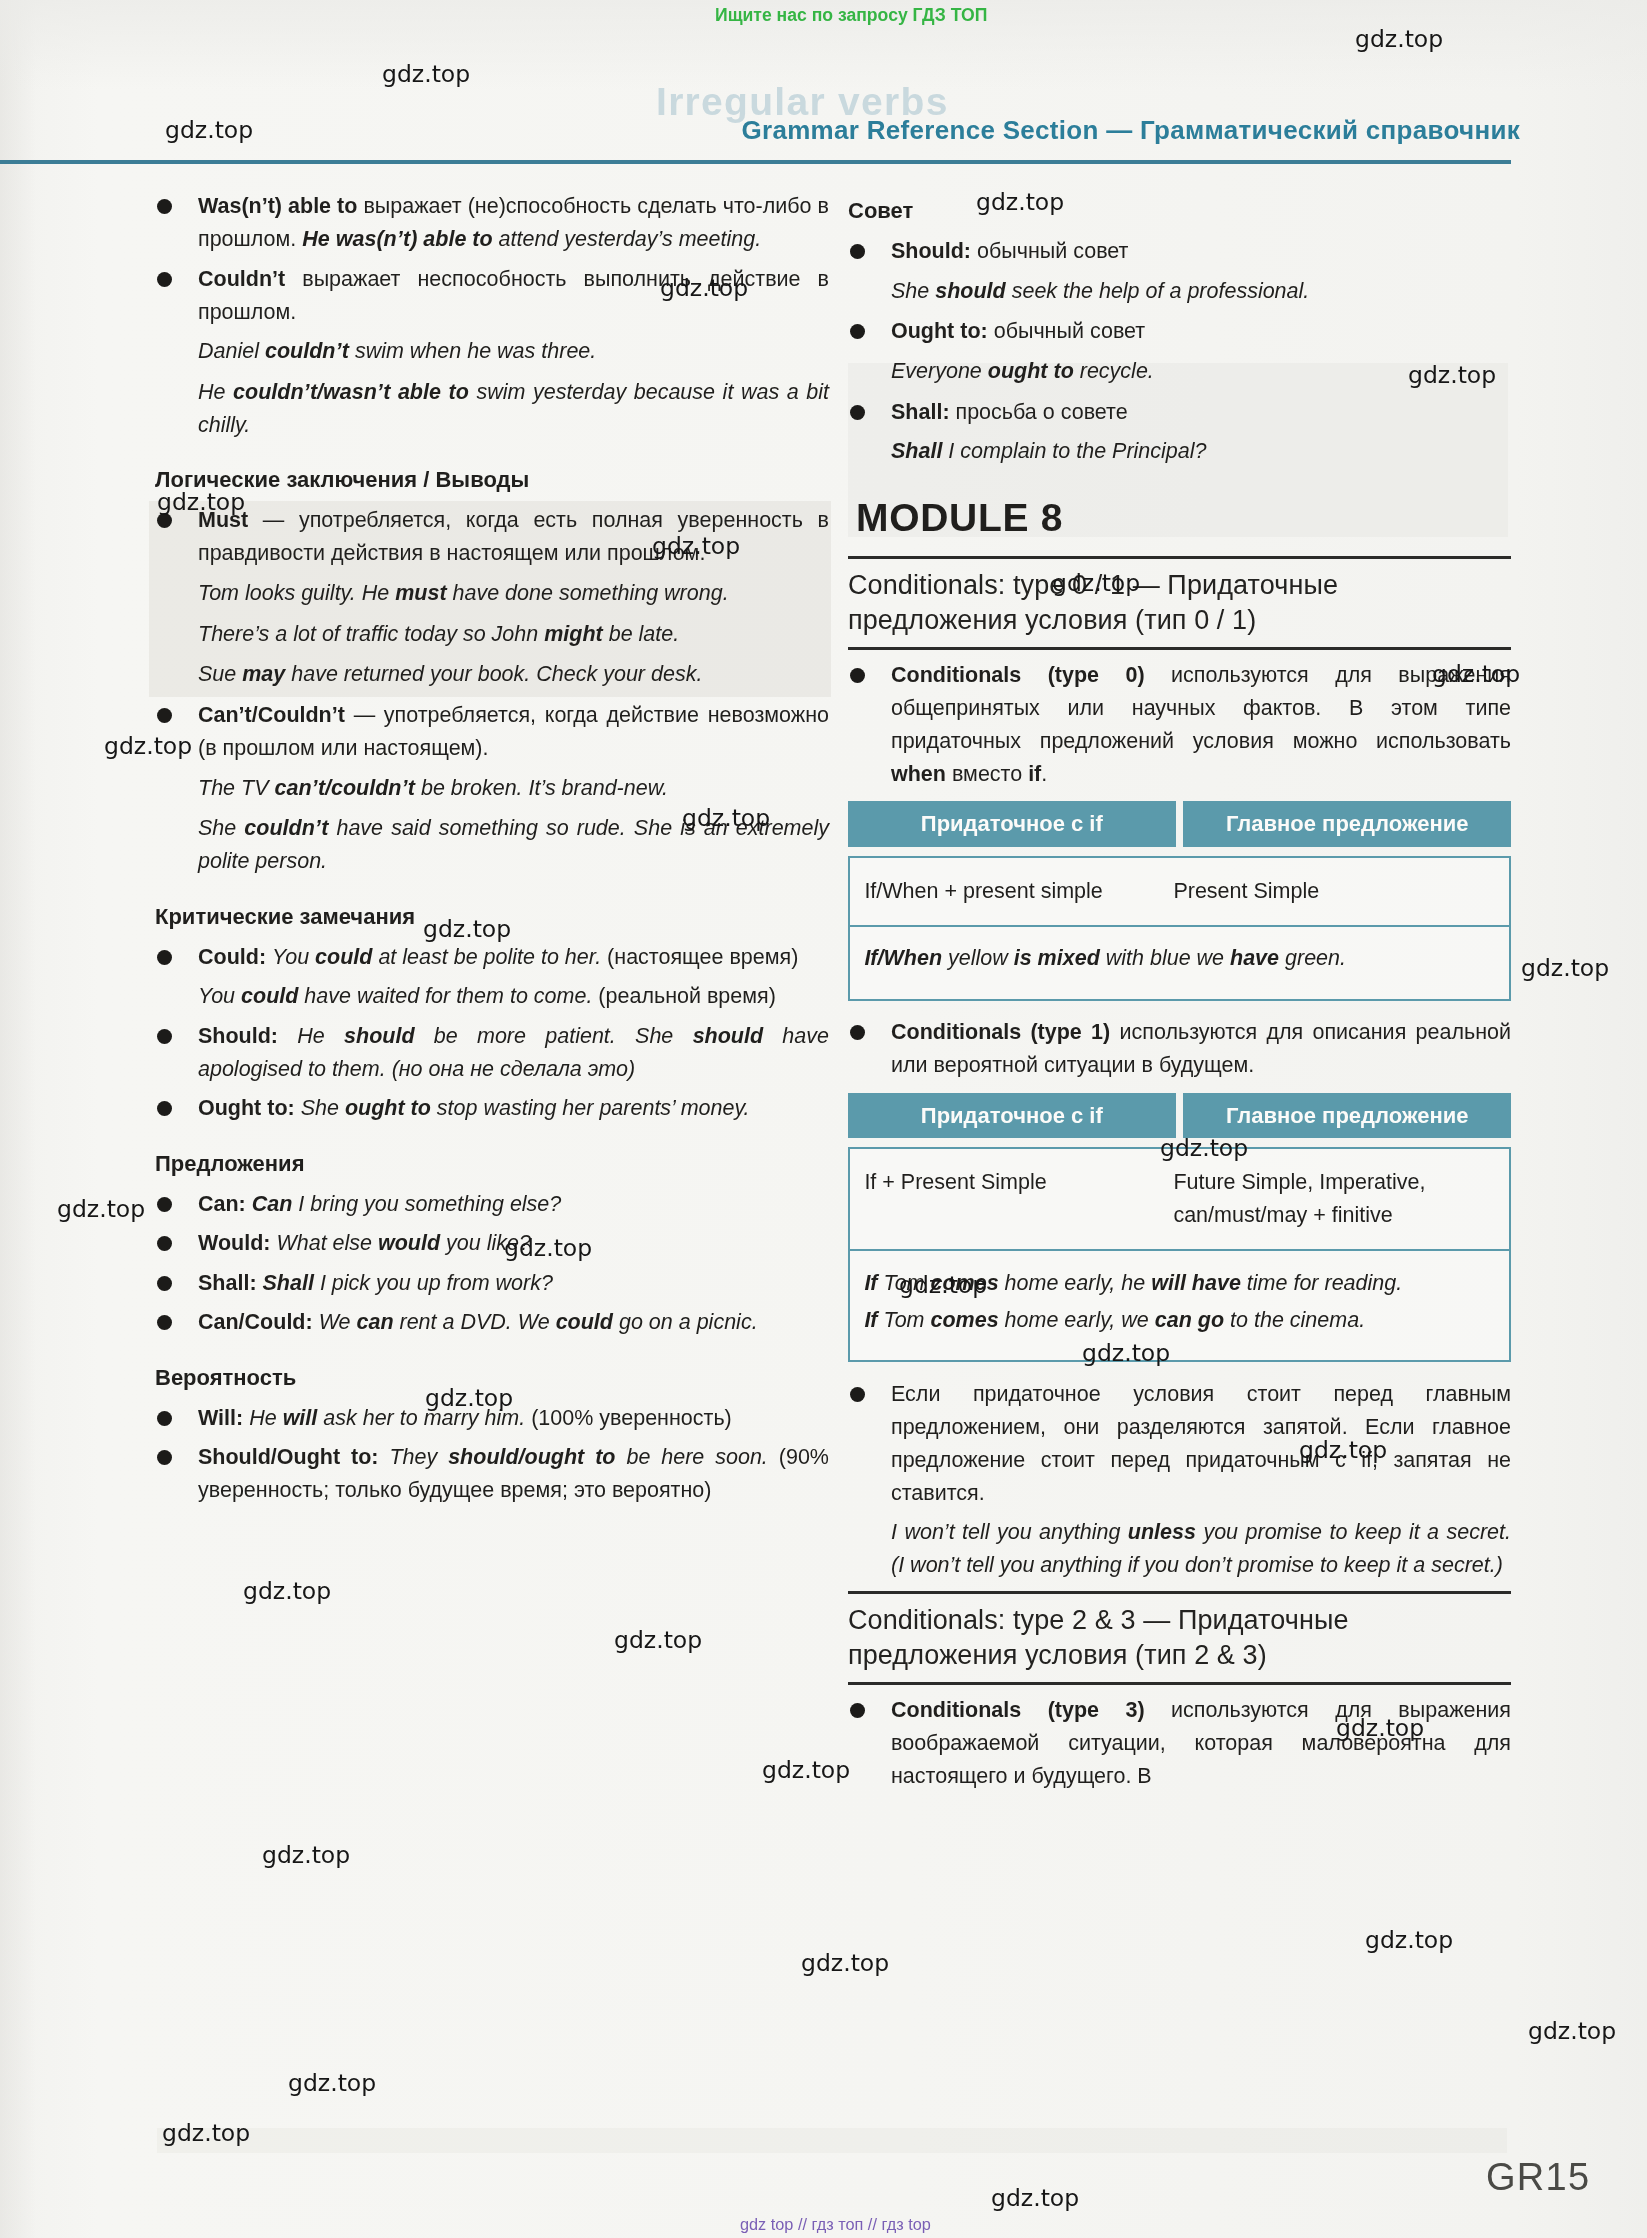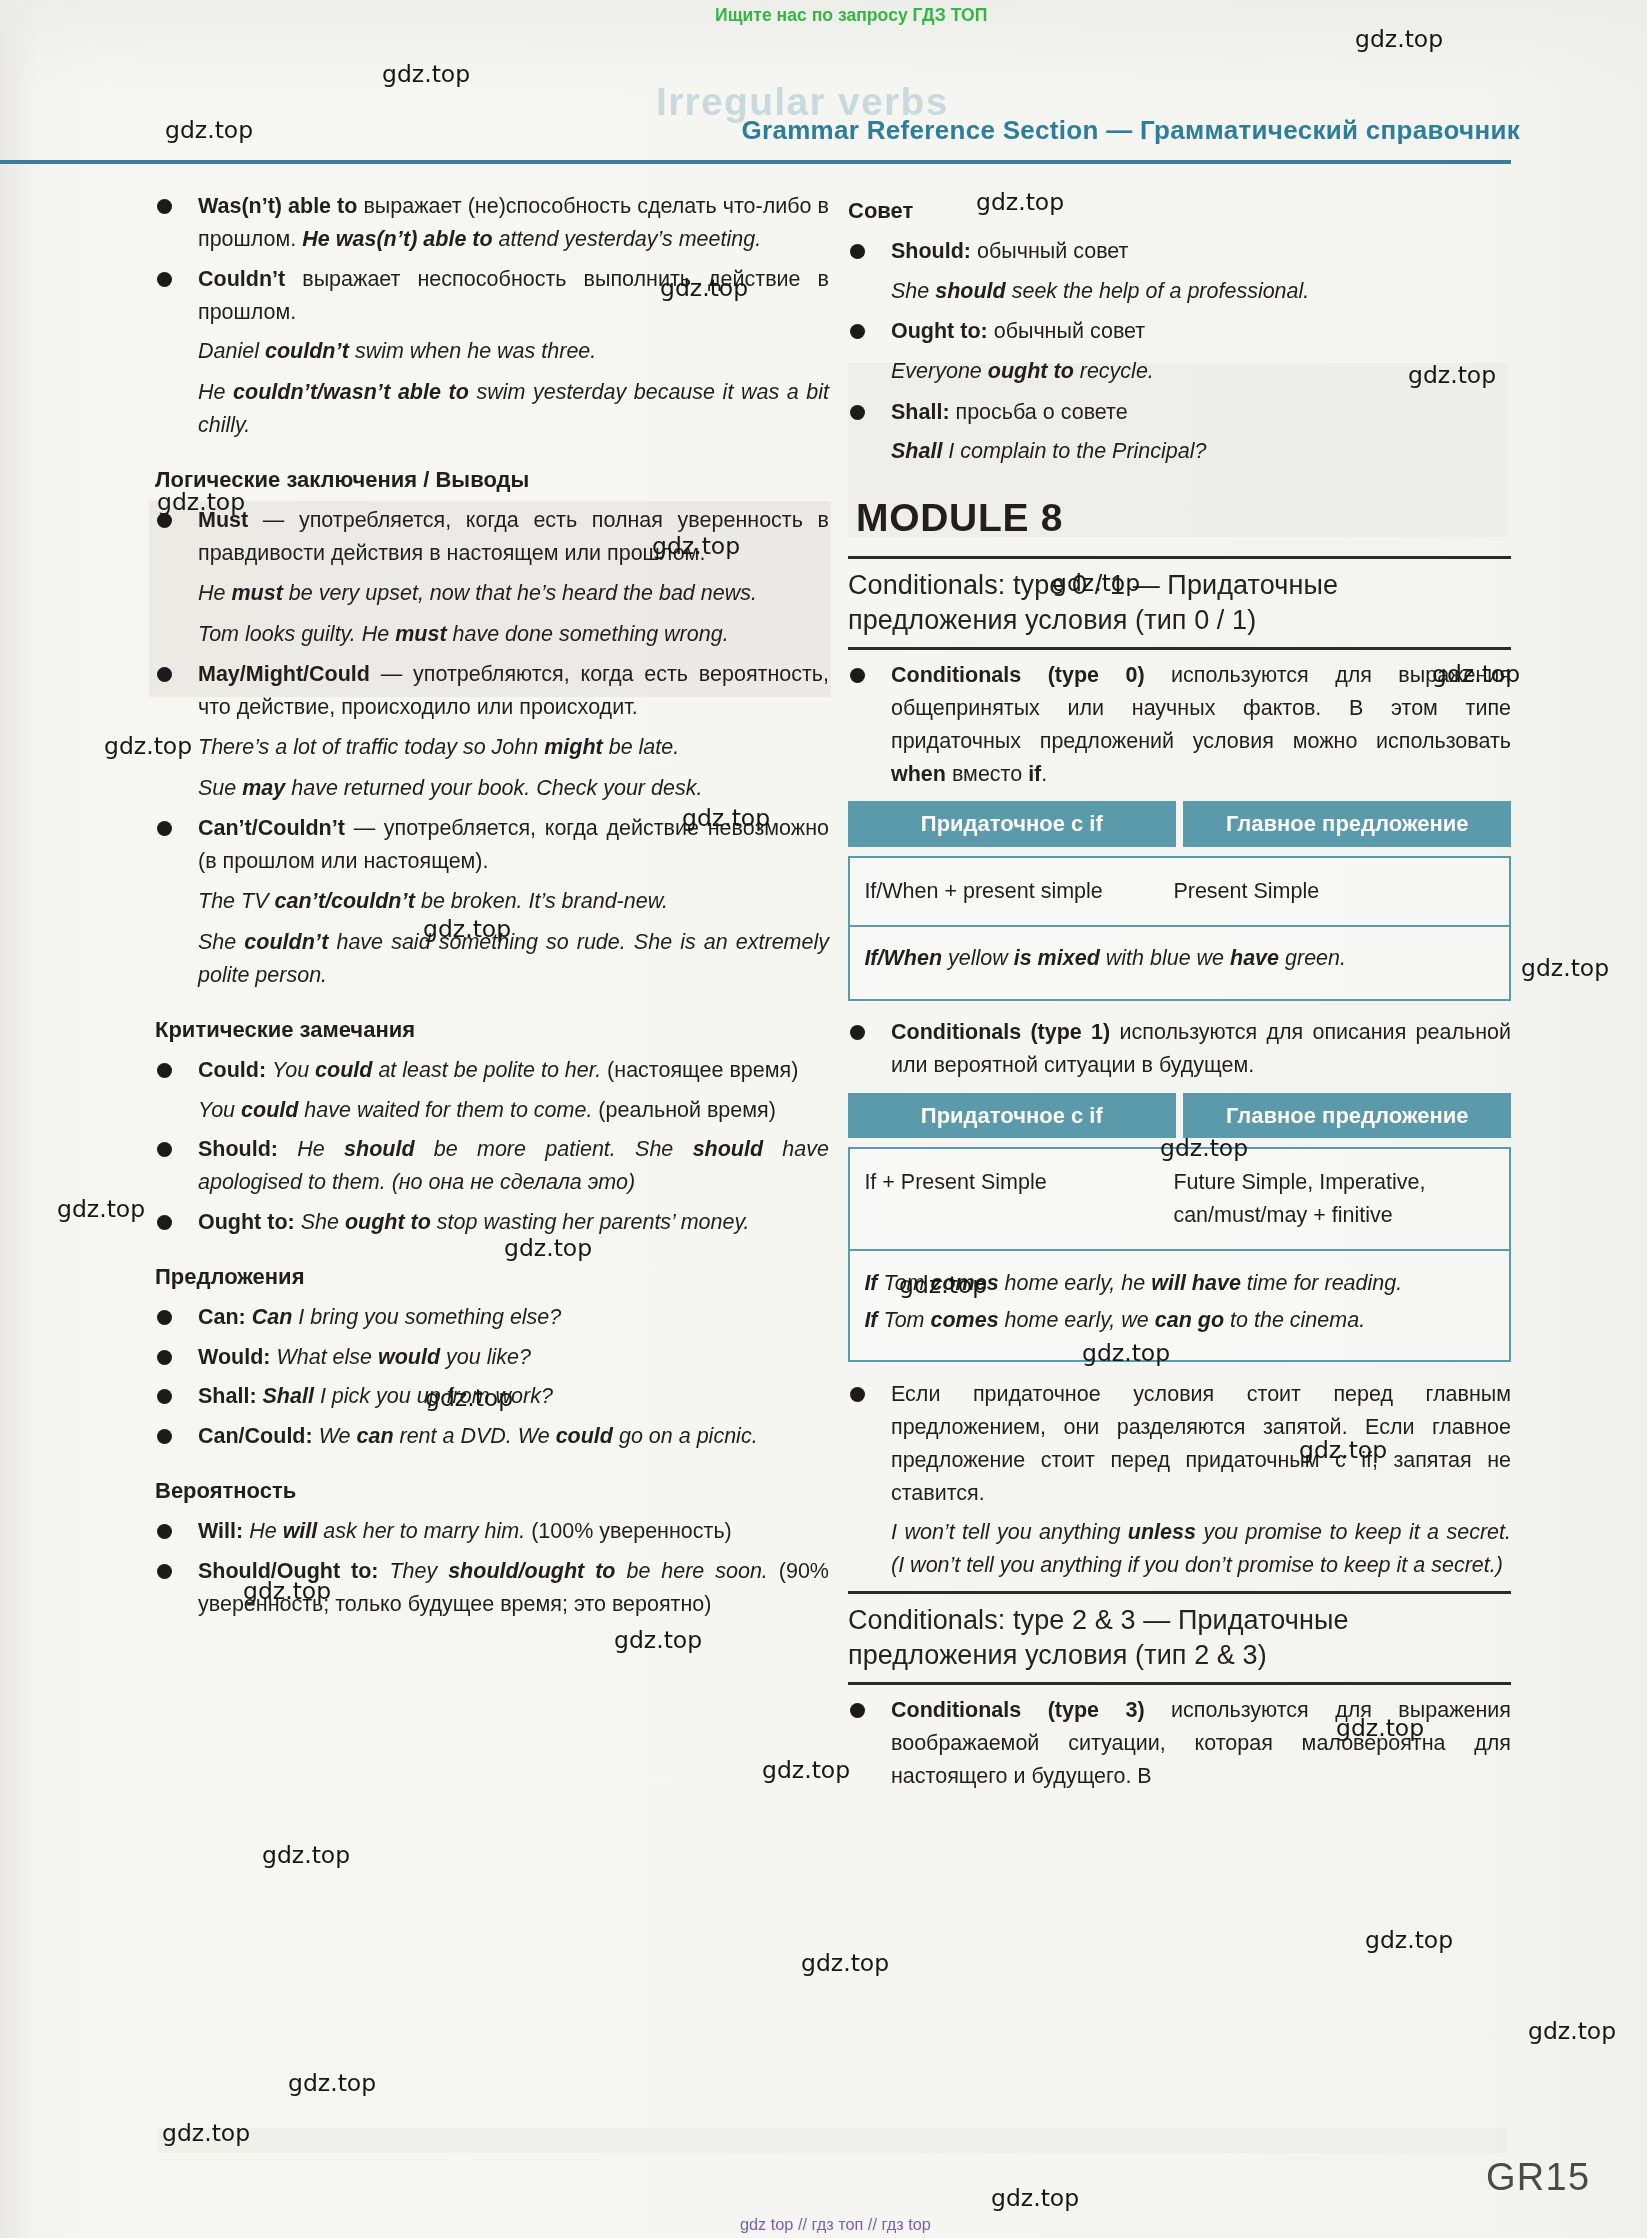--- a/index.html
+++ b/index.html
@@ -75,26 +75,21 @@
         <span class="dot"></span>
         <div class="txt"><span class="b">Couldn’t </span><span>выражает неспособность выполнить действие в прошлом.</span></div>
       </div>
       <div class="para ex"><span class="i">Daniel </span><span class="b i">couldn’t</span><span class="i"> swim when he was three.</span></div>
       <div class="para ex"><span class="i">He </span><span class="b i">couldn’t/wasn’t able to</span><span class="i"> swim yesterday because it was a bit chilly.</span></div>
       <div class="h3">Логические заключения / Выводы</div>
       <div class="bullet">
         <span class="dot"></span>
         <div class="txt"><span class="b">Must</span><span> — употребляется, когда есть полная уверенность в правдивости действия в настоящем или прошлом.</span></div>
       </div>
-      <div class="para ex"><span class="i">He </span><span class="b i">must</span><span class="i"> be very upset, now that he’s heard the bad news.</span></div>
       <div class="para ex"><span class="i">Tom looks guilty. He </span><span class="b i">must</span><span class="i"> have done something wrong.</span></div>
-      <div class="bullet">
-        <span class="dot"></span>
-        <div class="txt"><span class="b">May/Might/Could</span><span> — употребляются, когда есть вероятность, что действие, происходило или происходит.</span></div>
-      </div>
       <div class="para ex"><span class="i">There’s a lot of traffic today so John </span><span class="b i">might</span><span class="i"> be late.</span></div>
       <div class="para ex"><span class="i">Sue </span><span class="b i">may</span><span class="i"> have returned your book. Check your desk.</span></div>
       <div class="bullet">
         <span class="dot"></span>
         <div class="txt"><span class="b">Can’t/Couldn’t</span><span> — употребляется, когда действие невозможно (в прошлом или настоящем).</span></div>
       </div>
       <div class="para ex"><span class="i">The TV </span><span class="b i">can’t/couldn’t</span><span class="i"> be broken. It’s brand-new.</span></div>
       <div class="para ex"><span class="i">She </span><span class="b i">couldn’t</span><span class="i"> have said something so rude. She is an extremely polite person.</span></div>
       <div class="h3">Критические замечания</div>
       <div class="bullet">

